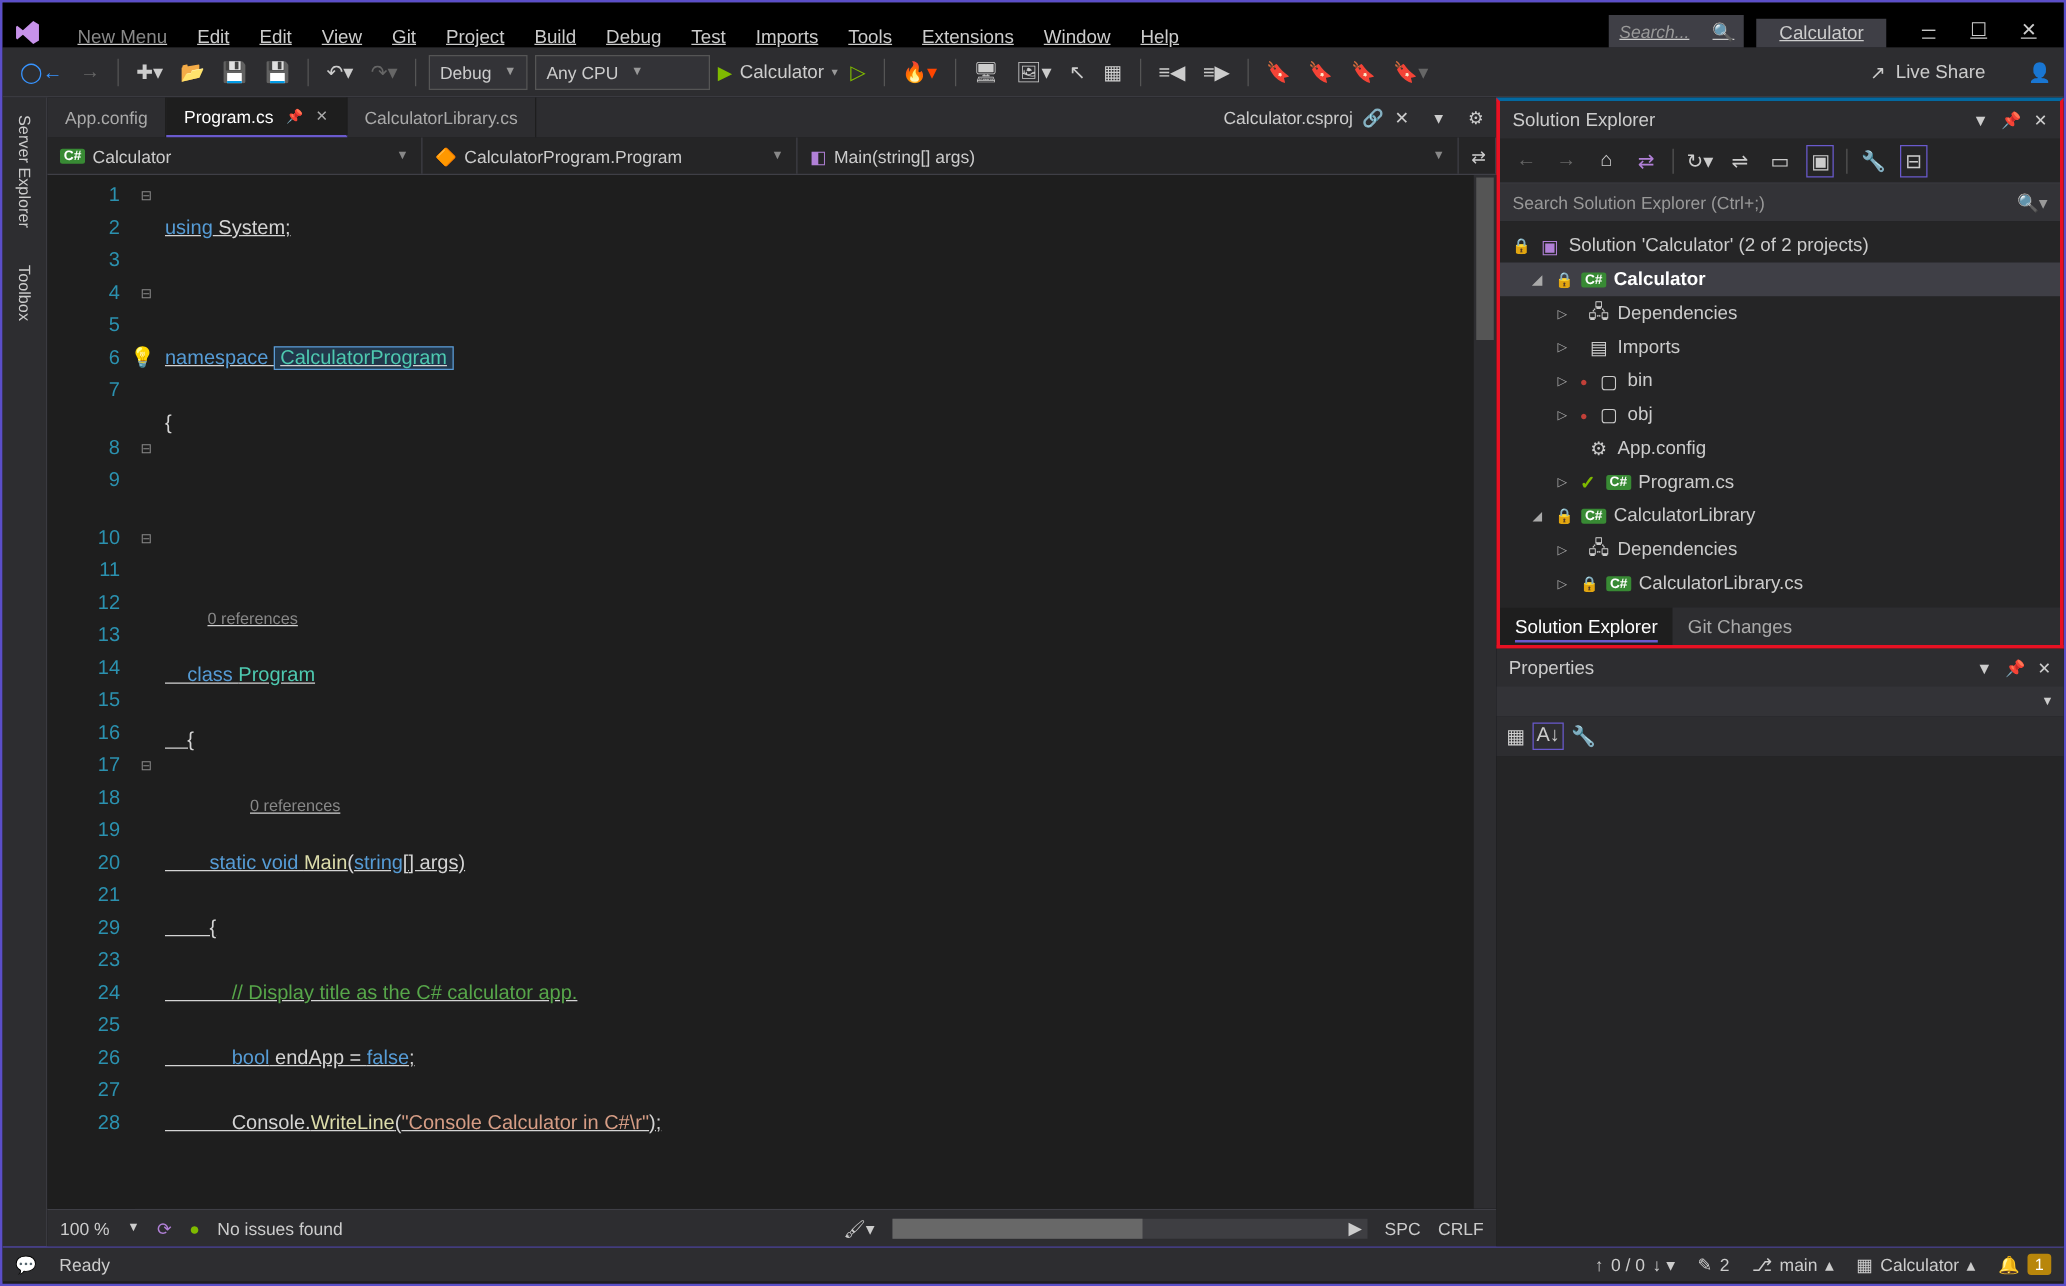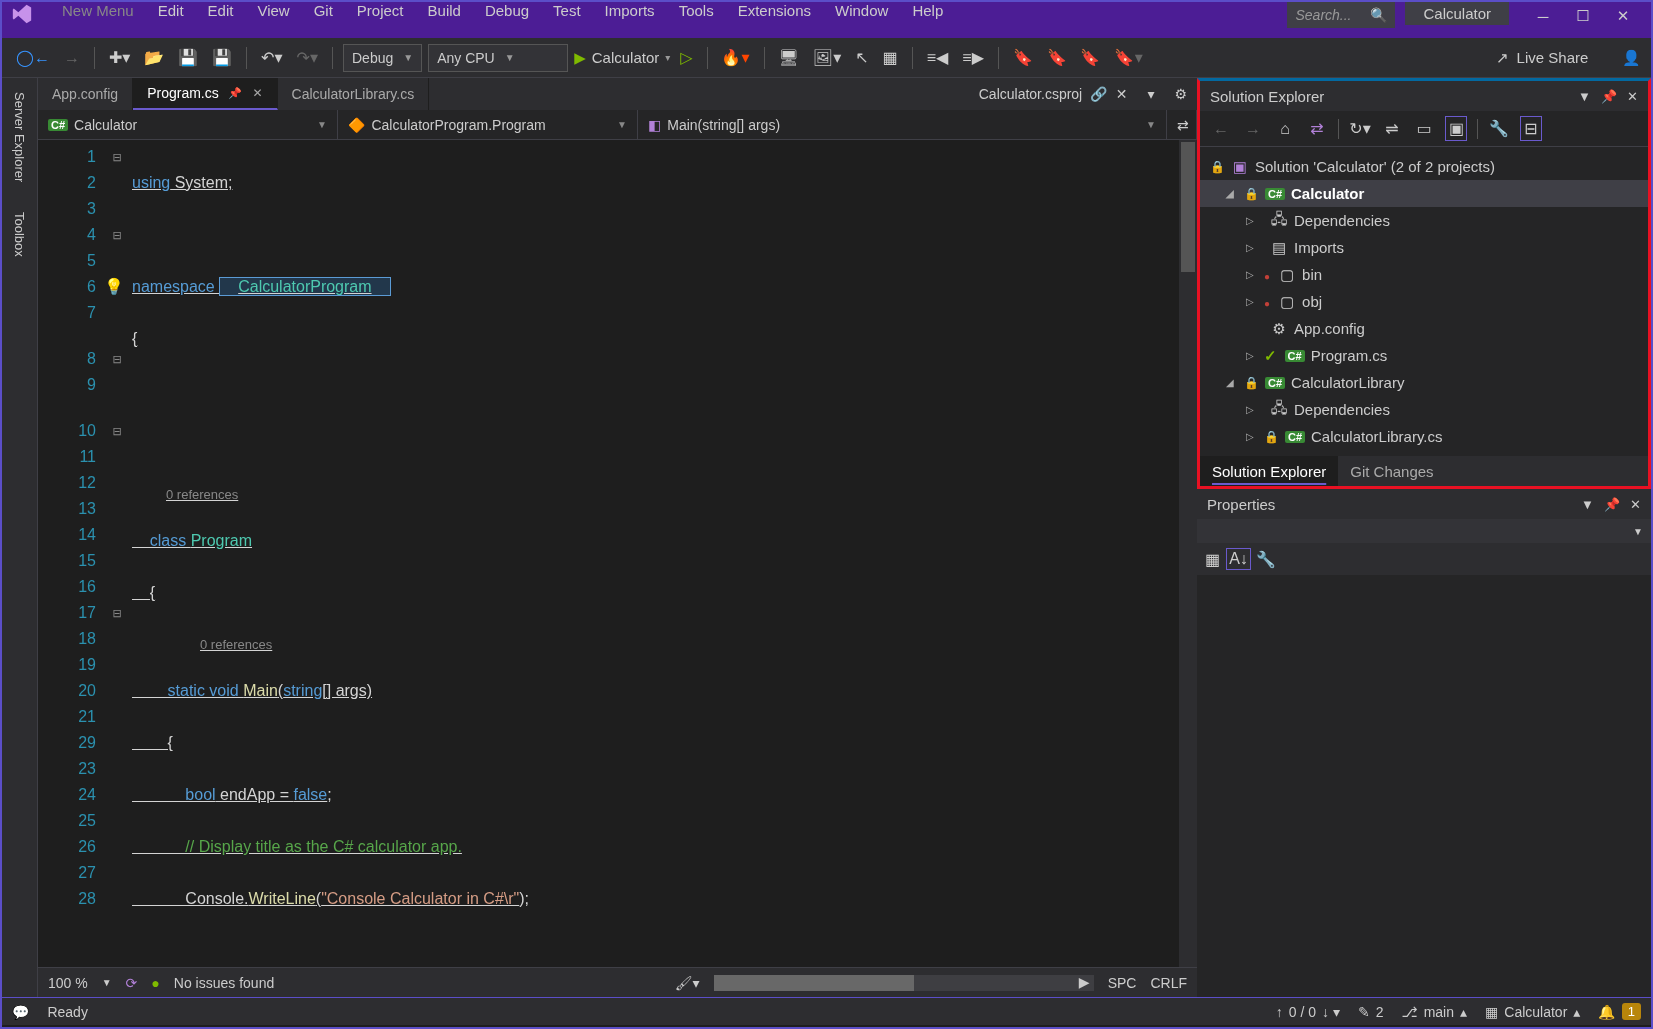--- a/index.html
+++ b/index.html
@@ -1,18 +1,18 @@
 <!DOCTYPE html>
 <html><head>
 <meta charset="utf-8">
 <style>
   * { box-sizing: border-box; margin: 0; padding: 0; font-family: "Segoe UI", Arial, sans-serif; }
   body { background:#1e1e1e; color:#ccc; width:1653px; height:1029px; overflow:hidden; border:2px solid #5b4ec8; }
   
-  .titlebar { height:36px; background:#4c1d95; display:flex; align-items:flex-start; padding:0 8px; font-size:15px; }
+  .titlebar { height:36px; background:#000000; display:flex; align-items:flex-end; padding:0 8px; font-size:15px;text-decoration:underline; }
   .vs-logo { width:24px; height:24px; margin-right:16px; display:flex; align-items:center; justify-content:center;}
   .menu-item { padding:0 12px; color:#ccc; cursor:default; }
   .menu-item.dim { color:#888; }
   .titlebar-spacer { flex:1; }
   .search-box { background:#3f3f46; width:108px; height:26px; display:flex; align-items:center; padding:0 8px; color:#999; font-style:italic; margin-right:10px; font-size:14px;}
   .search-box .mag { margin-left:auto; font-style:normal;}
   .app-title { background:#3f3f46; padding:3px 18px; font-size:15px; margin-right:14px;}
   .win-btn { width:40px; height:28px; display:flex; align-items:center; justify-content:center; color:#ccc; }
   
   .toolbar { height:40px; background:#2d2d30; display:flex; align-items:center; padding:0 10px; gap:6px; border-bottom:1px solid #3f3f46;}
@@ -44,21 +44,21 @@
   
   .code-area { flex:1; display:flex; background:#1e1e1e; font-family:Consolas,monospace; font-size:16px; overflow:hidden; position:relative;}
   .gutter { width:70px; text-align:right; padding:4px 12px 0 0; color:#2b91af; background:#1e1e1e; line-height:26px;}
   .gutter div { height:26px;}
   .fold-col { width:18px; padding-top:4px; color:#888; line-height:26px; text-align:center;}
   .fold-col div{height:26px; font-size:11px;}
   .code { flex:1; padding:4px 0 0 6px; line-height:26px; white-space:pre; color:#d4d4d4; position:relative;text-decoration:underline;}
   .code .line{height:26px;}
   .kw{color:#569cd6;} .type{color:#4ec9b0;} .str{color:#d69d85;} .com{color:#57a64a;} .mtd{color:#dcdcaa;} .ns{color:#4ec9b0;}
   .ref-lens{color:#888; font-size:13px;}
-  .hl-ns { border:1px solid #5b9bd5; background:rgba(38,79,120,0.5); padding:0 18px;}
+  .hl-ns { border:1px solid #5b9bd5; background:rgba(38,79,120,0.5); padding:0 4px;}
   .bulb{position:absolute; left:-28px; color:#ffc800;}
   .code-scrollbar{position:absolute; right:0; top:0; bottom:0; width:18px; background:#2d2d30;}
   .code-scroll-thumb{position:absolute; right:2px; top:2px; width:14px; height:130px; background:#555;}
   
   .editor-status { height:30px; background:#2d2d30; display:flex; align-items:center; padding:0 10px; font-size:14px; gap:14px; border-top:1px solid #3f3f46;}
   .editor-status .spacer{flex:1;}
   .hscroll { flex:0 0 380px; height:16px; background:#3e3e42; position:relative;}
   .hscroll .thumb{position:absolute; left:0; top:0; bottom:0; width:200px; background:#686868;}
   
   .right-col { width:454px; display:flex; flex-direction:column; background:#252526;}
@@ -288,22 +288,22 @@
 <div class="line" style="position:relative"><span class="bulb">💡</span><span class="kw">namespace </span><span class="hl-ns ns">CalculatorProgram</span></div>
 <div class="line">{</div>
 <div class="line"></div>
 <div class="line"></div>
 <div class="line ref-lens" style="height:20px;padding-left:34px">0 references</div>
 <div class="line"><span class="kw">    class </span><span class="type">Program</span></div>
 <div class="line">    {</div>
 <div class="line ref-lens" style="height:20px;padding-left:68px">0 references</div>
 <div class="line"><span class="kw">        static void </span><span class="mtd">Main</span><span>(</span><span class="kw">string</span><span>[] args)</span></div>
 <div class="line">        {</div>
+<div class="line com">            // Display title as the C# calculator app.</div>
 <div class="line"><span class="kw">            bool</span><span> endApp = </span><span class="kw">false</span><span>;</span></div>
-<div class="line com">            // Display title as the C# calculator app.</div>
 <div class="line"><span>            Console.</span><span class="mtd">WriteLine</span><span>(</span><span class="str">"Console Calculator in C#\r"</span><span>);</span></div>
 
 
 
 
 
 
 
 
 
@@ -353,20 +353,25 @@
         <span class="ico" style="color:#b180d7">⇄</span>
         <span style="width:1px;height:20px;background:#555"></span>
         <span class="ico">↻▾</span>
         <span class="ico">⇌</span>
         <span class="ico">▭</span>
         <span class="ico boxed">▣</span>
         <span style="width:1px;height:20px;background:#555"></span>
         <span class="ico">🔧</span>
         <span class="ico boxed">⊟</span>
       </div>
+      <div class="sol-search">
+        <span>Search Solution Explorer (Ctrl+;)</span>
+          <span class="spacer"></span>
+        <span>🔍▾</span>
+      </div>
       <div class="tree">
         <div class="tree-row">
             <span class="lock">🔒</span>
             <span class="ico" style="color:#b180d7">▣</span>
             <span>Solution 'Calculator' (2 of 2 projects)</span>
           </div>
         <div class="tree-row indent1 selected bold">
             <span class="exp">◢</span>
             <span class="lock">🔒</span>
             <span class="csicon">C#</span>

